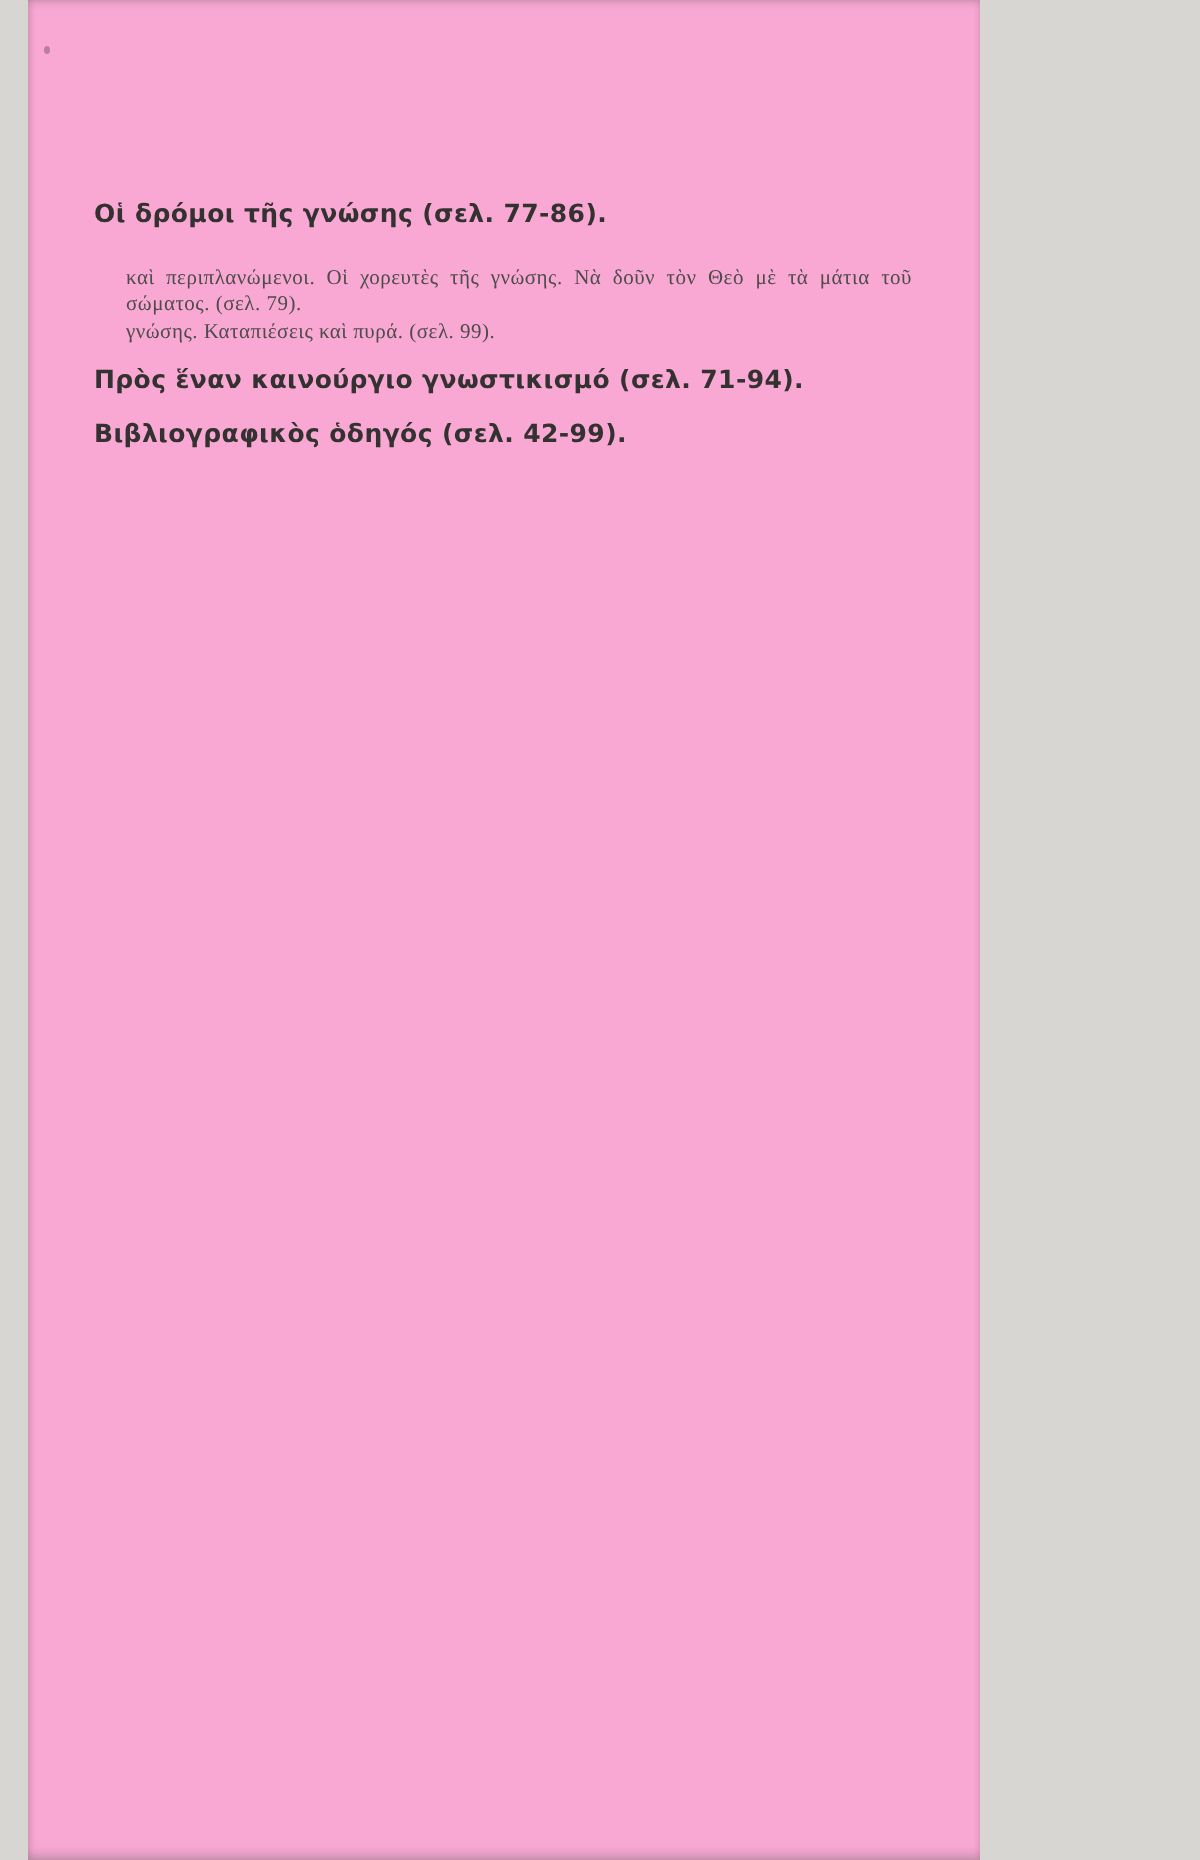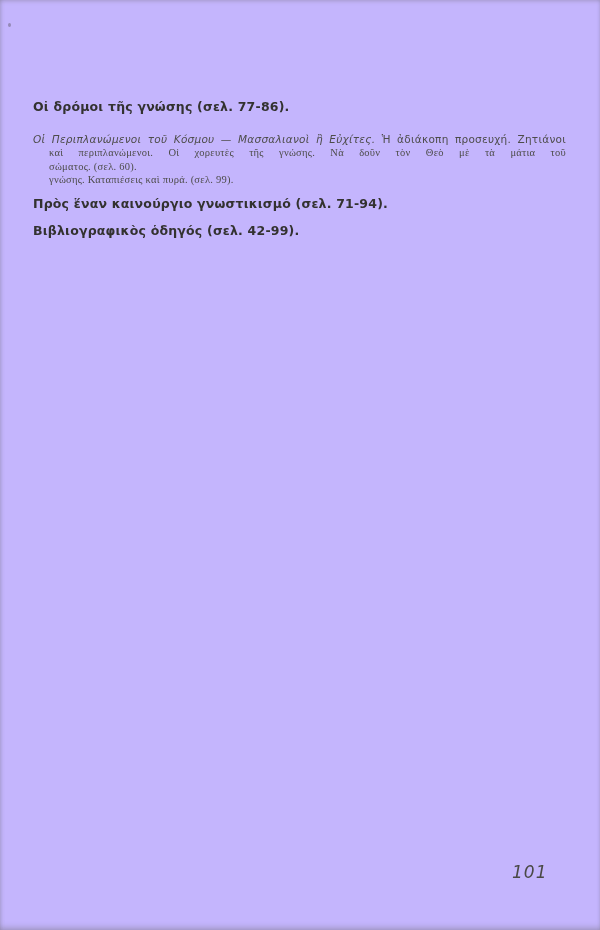--- a/index.html
+++ b/index.html
@@ -2,30 +2,31 @@
 <html><head>
 <meta charset="utf-8">
 <style>
   html, body {
     margin: 0;
     padding: 0;
     background: #d8d6d2;
   }
   .page {
     position: relative;
-    width: 600px;
+    width: 476px;
     height: 930px;
-    background: #c4b5fd;
+    background: #f9a8d4;
     overflow: hidden;
     font-family: "DejaVu Sans", "Liberation Sans", sans-serif;
     box-shadow:
       inset 0 3px 4px -2px rgba(90, 88, 84, 0.28),
       inset 0 -5px 6px -3px rgba(90, 88, 84, 0.35),
       inset 3px 0 4px -2px rgba(90, 88, 84, 0.18),
       inset -2px 0 3px -2px rgba(90, 88, 84, 0.12);
+    margin-left: 14px;
   }
   .content {
     position: absolute;
     left: 33px;
     right: 34px;
     top: 100px;
   }
   .head {
     margin: 0;
     font-size: 12.5px;
@@ -73,23 +74,22 @@
 </head>
 <body>
 
 <div class="page">
   <div class="content">
 
     <p class="head first">Οἱ δρόμοι τῆς γνώσης (σελ. 77-86).</p>
 
     <div class="entries">
       <div class="entry">
-          <div class="entry-line"><span class="it">Οἱ Περιπλανώμενοι τοῦ Κόσμου — Μασσαλιανοὶ ἢ Εὐχίτες.</span><span> Ἡ ἀδιάκοπη προσευχή. Ζητιάνοι</span></div>
           <div class="entry-line cont"><span>καὶ περιπλανώμενοι. Οἱ χορευτὲς τῆς γνώσης. Νὰ δοῦν τὸν Θεὸ μὲ τὰ μάτια τοῦ</span></div>
-          <div class="entry-line cont last"><span>σώματος. (σελ. 60).</span></div>
+          <div class="entry-line cont last"><span>σώματος. (σελ. 79).</span></div>
         </div>
       <div class="entry">
           <div class="entry-line cont last"><span>γνώσης. Καταπιέσεις καὶ πυρά. (σελ. 99).</span></div>
         </div>
     </div>
 
     <p class="head second">Πρὸς ἕναν καινούργιο γνωστικισμό (σελ. 71-94).</p>
 
     <p class="head third">Βιβλιογραφικὸς ὁδηγός (σελ. 42-99).</p>
   </div>

